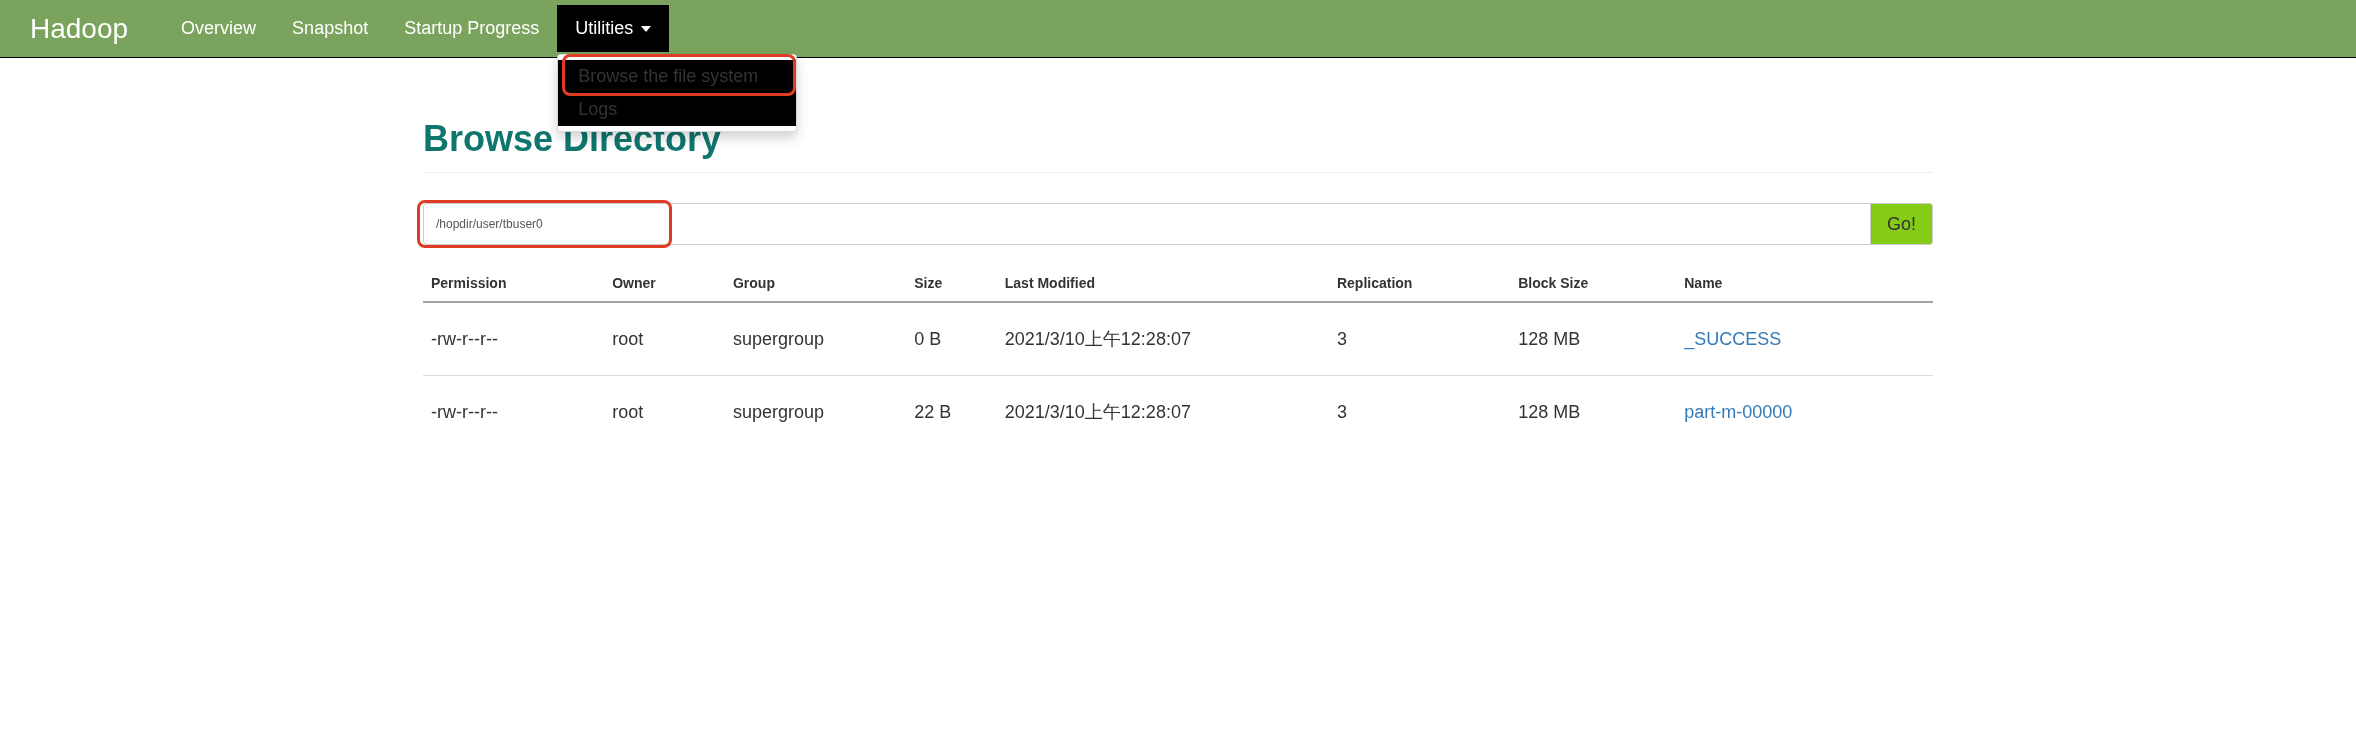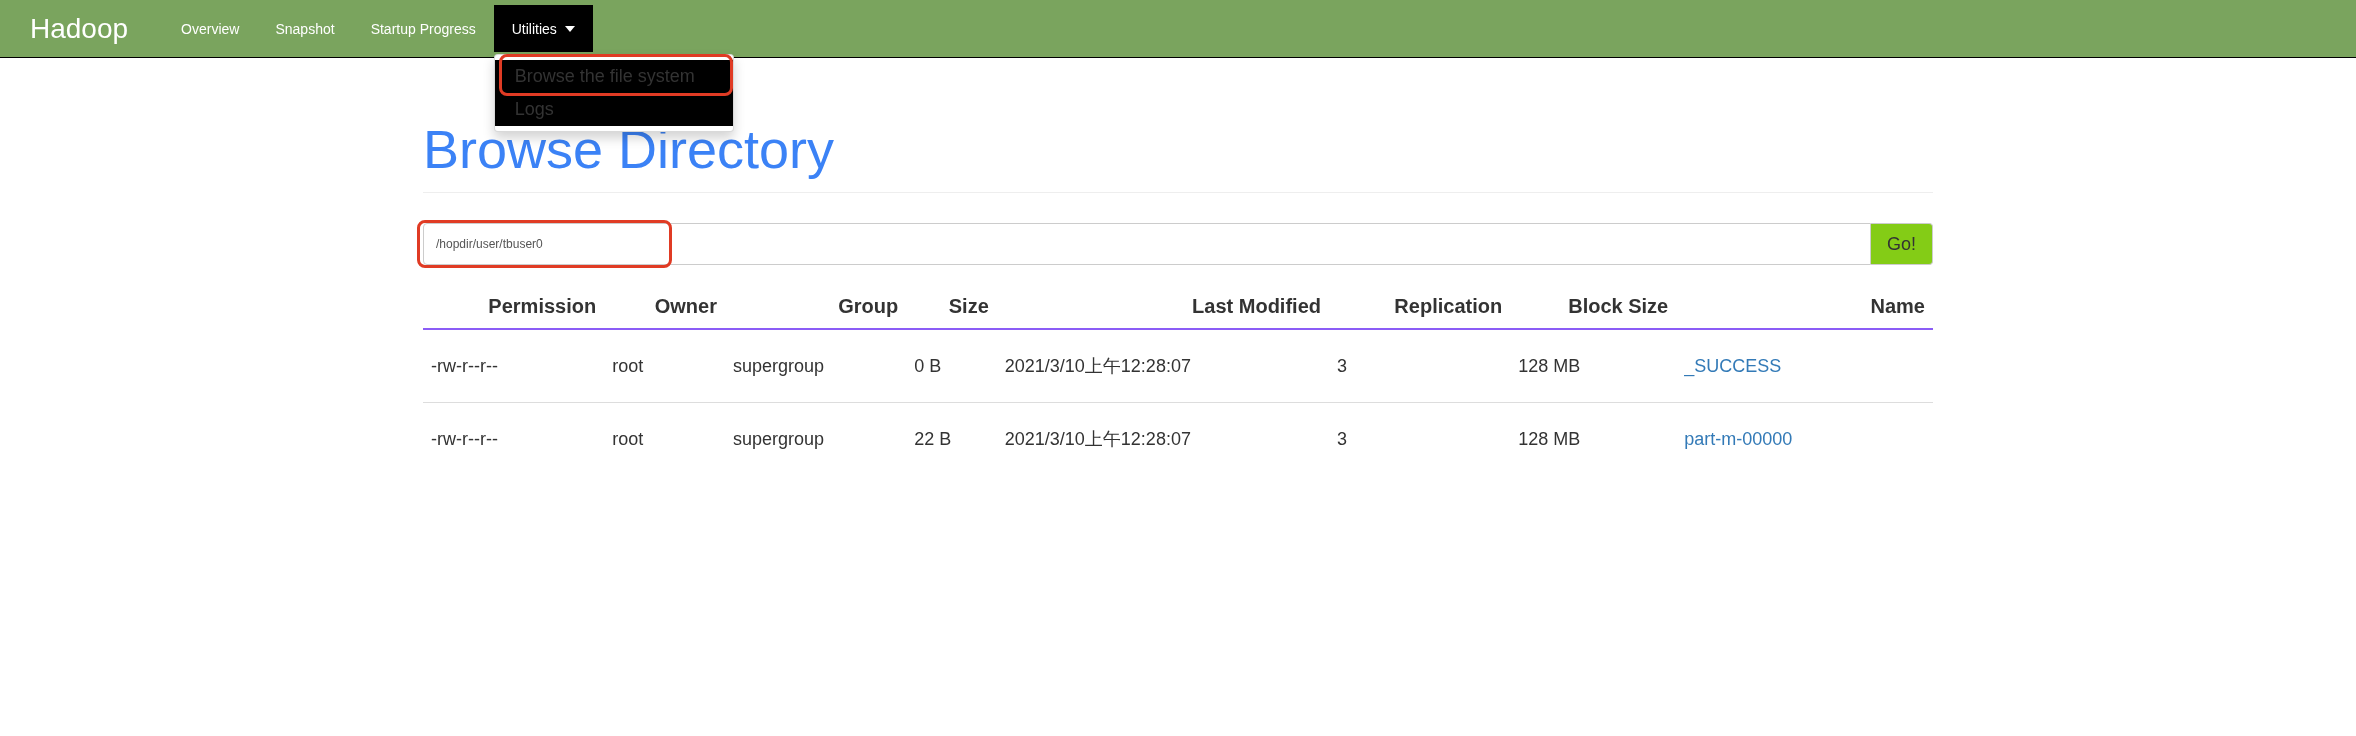--- a/index.html
+++ b/index.html
@@ -35,21 +35,21 @@
     }
     .navbar-nav li {
       position: relative;
     }
     .navbar-nav a {
       color: #fff;
       text-decoration: none;
       padding: 18px 18px;
       display: inline-flex;
       align-items: center;
-      font-size: 14px;
+      font-size: 18px;
       height: 47px;
     }
     .navbar-nav li.active a {
       background-color: #000;
     }
     .caret {
       display: inline-block;
       width: 0;
       height: 0;
       margin-left: 8px;
@@ -96,23 +96,23 @@
       margin: 0 auto;
       padding: 0 15px;
     }
     .page-header {
       margin-top: 60px;
       margin-bottom: 30px;
       padding-bottom: 12px;
       border-bottom: 1px solid #eee;
     }
     .page-header h1 {
-      font-size: 54px;
-      font-weight: 400;
-      color: #3b82f6;
+      font-size: 36px;
+      font-weight: 700;
+      color: #0f766e;
     }
     .input-group {
       display: flex;
       width: 100%;
       margin-bottom: 20px;
       position: relative;
     }
     .form-control {
       flex: 1;
       height: 42px;
@@ -139,25 +139,25 @@
       left: -6px;
       width: 255px;
       height: 48px;
     }
     .table {
       width: 100%;
       border-collapse: collapse;
       margin-top: 10px;
     }
     .table th {
-      text-align: right;
+      text-align: left;
       padding: 10px 8px;
-      border-bottom: 2px solid #8b5cf6;
+      border-bottom: 2px solid #a3a3a3;
       font-weight: 700;
-      font-size: 20px;
+      font-size: 14px;
       color: #333;
     }
     .table td {
       padding: 24px 8px;
       border-top: 1px solid #ddd;
       font-size: 18px;
       color: #333;
     }
     .table a {
       color: #337ab7;

